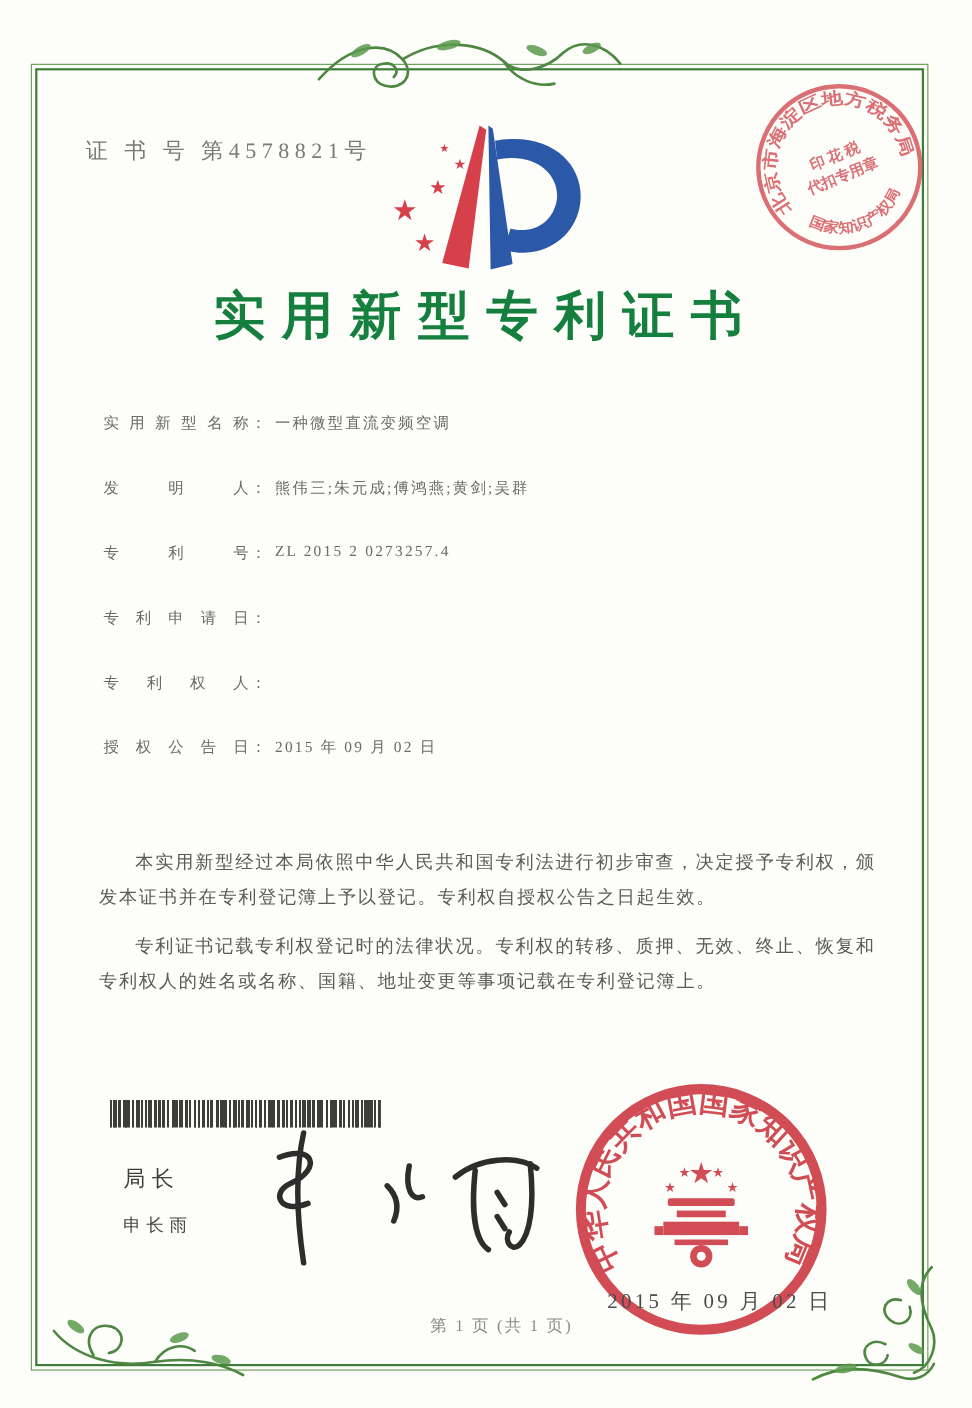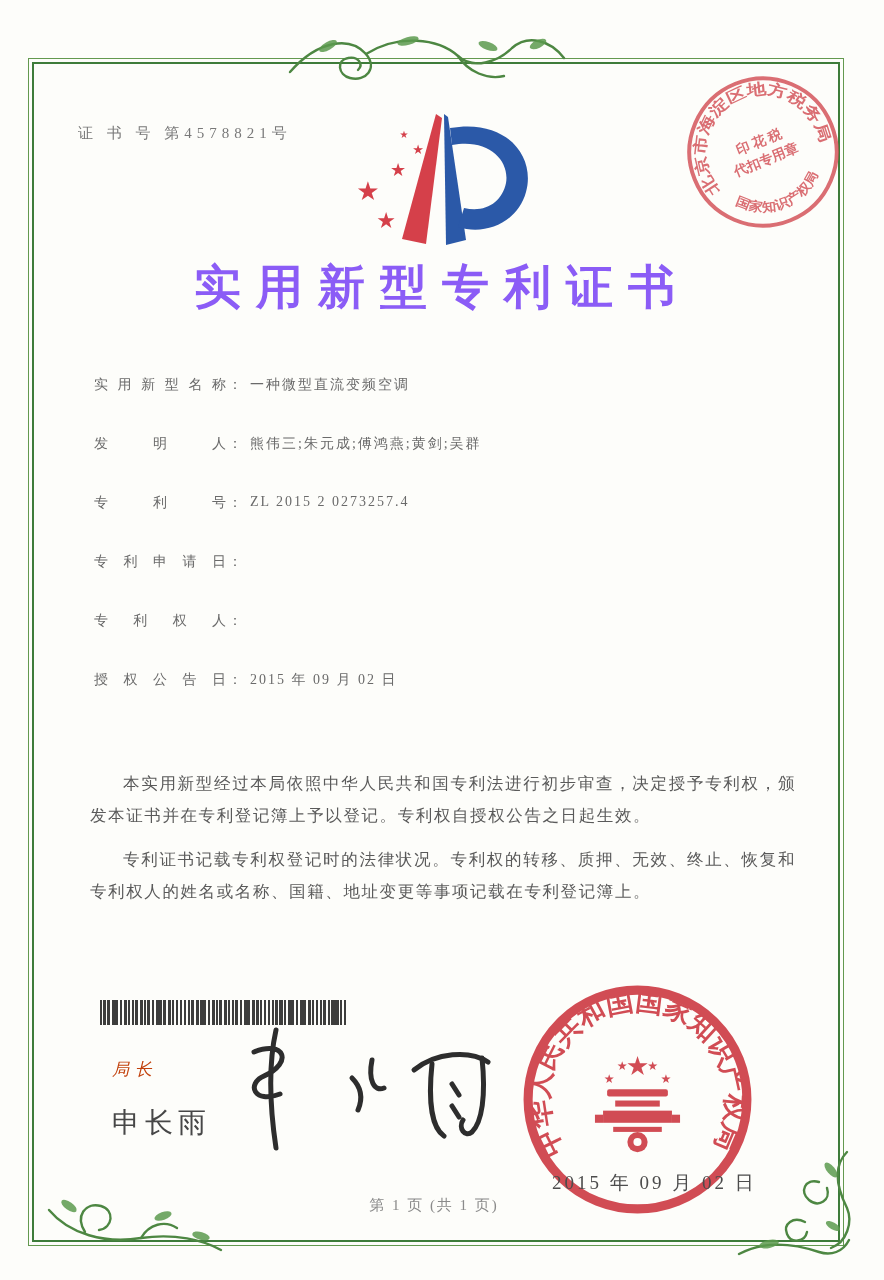--- a/index.html
+++ b/index.html
@@ -6,55 +6,55 @@
   .page{position:relative;width:884px;height:1280px;background:#fdfdfa;overflow:hidden;
         font-family:"Liberation Serif","DejaVu Serif",serif;color:#5f5f5f;}
   
   .frame{position:absolute;left:32px;top:62px;width:804px;height:1176px;
          border:2px solid #3e7c3a;}
   .frame::before{content:'';position:absolute;inset:-6px;border:1px solid #63994f;}
   .ornament{position:absolute;pointer-events:none;}
   .ornament path{stroke:#4d8742;stroke-width:2.4;fill:none;stroke-linecap:round;}
   .ornament .leaf{fill:#5c9a4e;stroke:none;opacity:.85;}
   
-  .cert-no{position:absolute;left:78px;top:124px;font-size:15px;letter-spacing:5px;color:#787878;}
+  .cert-no{position:absolute;left:78px;top:124px;font-size:20px;letter-spacing:5px;color:#787878;}
   
   .logo{position:absolute;left:338px;top:112px;width:224px;height:138px;}
   
   .tax-seal{position:absolute;left:683px;top:72px;width:160px;height:160px;
             transform:rotate(-22deg);opacity:.85;}
   
   .title{position:absolute;left:0;top:256px;width:100%;text-align:center;
-         font-size:47px;font-weight:700;letter-spacing:15px;color:#8b5cf6;}
+         font-size:47px;font-weight:700;letter-spacing:15px;color:#15803d;}
   
   .fields{position:absolute;left:94px;top:376px;width:700px;font-size:14px;color:#6a6a6a;}
   .field-row{display:flex;margin-bottom:41px;letter-spacing:2px;}
   .field-label{display:inline-block;width:134px;text-align:justify;text-align-last:justify;}
   .field-colon{margin:0 6px 0 0;}
   
   .paras{position:absolute;left:90px;top:756px;width:706px;font-size:16.5px;line-height:32px;
          color:#5a5a5a;text-align:justify;letter-spacing:1.6px;}
   .paras p{margin:12px 0 2px 0;text-indent:2em;}
   
   .barcode{position:absolute;left:100px;top:1000px;width:246px;height:25px;opacity:.85;
     background-image:
       repeating-linear-gradient(90deg,#1c1c1c 0 2px,transparent 2px 4px),
       repeating-linear-gradient(90deg,#1c1c1c 0 1px,transparent 1px 7px),
       repeating-linear-gradient(90deg,transparent 0 3px,#1c1c1c 3px 5px,transparent 5px 11px);}
   
-  .signer-title{position:absolute;left:112px;top:1058px;font-size:17px;letter-spacing:6px;color:#c2410c;font-style:italic;}
-  .signer-name{position:absolute;left:112px;top:1104px;font-size:28px;letter-spacing:5px;color:#474747;}
+  .signer-title{position:absolute;left:112px;top:1058px;font-size:20px;letter-spacing:6px;color:#404040;}
+  .signer-name{position:absolute;left:112px;top:1104px;font-size:16px;letter-spacing:5px;color:#474747;}
   .signature{position:absolute;left:232px;top:1022px;width:280px;height:136px;}
   .signature path{stroke:#2d2d2d;stroke-width:5;fill:none;stroke-linecap:round;}
   
   .main-seal{position:absolute;left:520px;top:982px;width:235px;height:235px;opacity:.92;}
   .seal-date{position:absolute;left:552px;top:1170px;font-size:19px;letter-spacing:3px;color:#4c4c4c;z-index:5;}
   
   .footer{position:absolute;left:32px;top:1196px;width:804px;text-align:center;
-          font-size:15px;letter-spacing:2px;color:#8a8a8a;}
+          font-size:15px;letter-spacing:2px;color:#8a8a8a;padding-left:22px;}
 </style>
 </head>
 <body>
 
 <div class="page">
 
   <div class="frame"></div>
 
   <svg class="ornament" style="left:288px;top:32px;width:280px;height:58px" viewBox="0 0 280 58">
     <path d="M2,40 C30,8 62,4 78,22 C90,36 78,50 62,46 C50,43 48,28 60,26 C70,24 76,32 70,38"></path>

